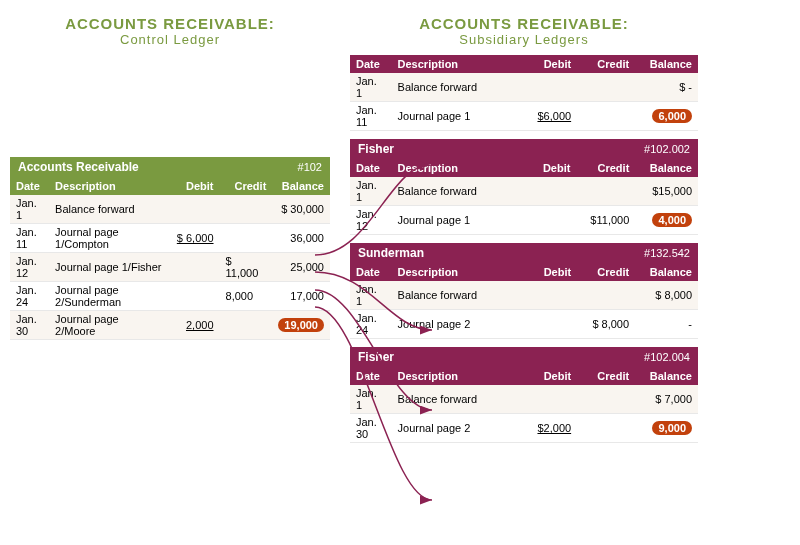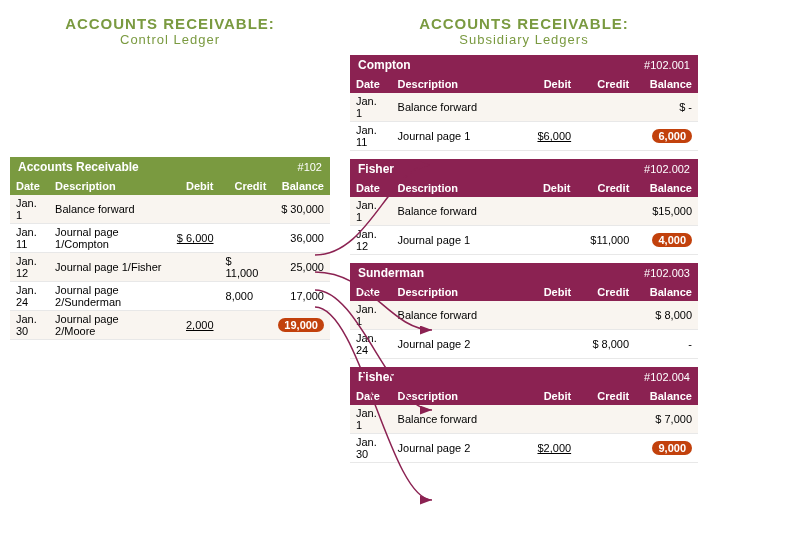--- a/index.html
+++ b/index.html
@@ -259,24 +259,20 @@
   </div>
 
   <div class="right-panel">
     <div class="right-title">
       <div class="line1">ACCOUNTS RECEIVABLE:</div>
       <div class="line2">Subsidiary Ledgers</div>
     </div>
 
     <div id="subsidiary-ledgers-container">
     <div class="section-wrapper">
-          <div class="section-title-bar section-title-bar-right">
-      <span style="font-weight:bold">Compton</span>
-      <span class="account-num">#102.001</span>
-    </div>
           <table class="ledger-table right-table">
             <thead class="right-thead">
       <tr>
         <th class="col-date">Date</th>
         <th class="col-desc">Description</th>
         <th class="col-debit">Debit</th>
         <th class="col-credit">Credit</th>
         <th class="col-balance">Balance</th>
       </tr>
     </thead>
@@ -327,21 +323,21 @@
         <td class="col-debit"></td>
         <td class="col-credit">$11,000</td>
         <td class="col-balance"><span class="highlight-circle">4,000</span></td>
       </tr>
             </tbody>
           </table>
         </div>
         <div class="section-wrapper">
           <div class="section-title-bar section-title-bar-right">
       <span style="font-weight:bold">Sunderman</span>
-      <span class="account-num">#102.003</span>
+      <span class="account-num">#132.542</span>
     </div>
           <table class="ledger-table right-table">
             <thead class="right-thead">
       <tr>
         <th class="col-date">Date</th>
         <th class="col-desc">Description</th>
         <th class="col-debit">Debit</th>
         <th class="col-credit">Credit</th>
         <th class="col-balance">Balance</th>
       </tr>

